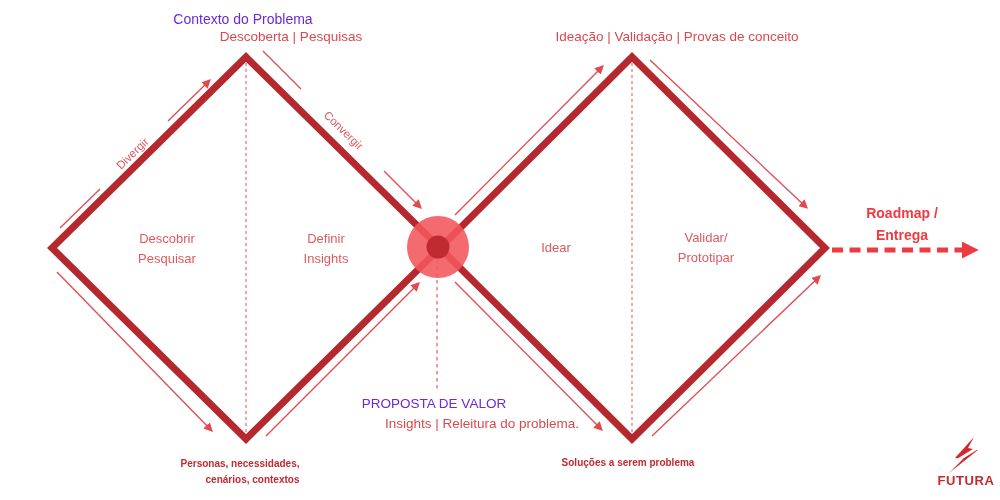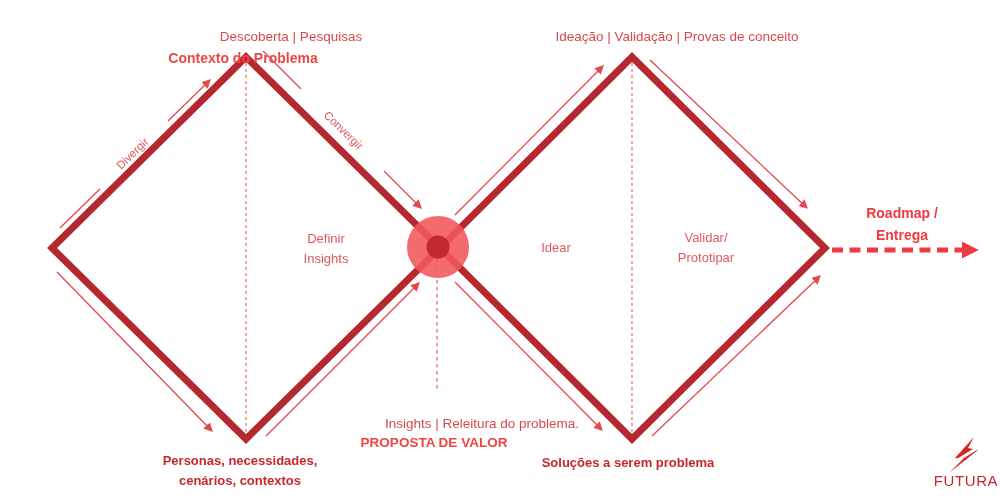--- a/index.html
+++ b/index.html
@@ -5,29 +5,29 @@
   html,body{margin:0;padding:0;background:#ffffff;}
   .stage{
     position:relative;width:1000px;height:500px;background:#ffffff;overflow:hidden;
     font-family:"Liberation Sans", sans-serif;
   }
   .stage svg{position:absolute;left:0;top:0;}
   .lbl{
     position:absolute;transform:translate(-50%,-50%);
     text-align:center;white-space:pre-line;line-height:1.55;
   }
-  .h-title{font-weight:bold;font-size:14px;color:#ef4444;margin-top:39px;}
+  .h-title{font-weight:normal;font-size:14px;color:#6d28d9;}
   .h-sub{font-size:13.5px;color:#d8494e;margin-left:48px;}
   .phase{font-size:13px;color:#de5a5e;}
   .edge-lbl{font-size:11.5px;color:#e0585c;}
   .edge-lbl.neg{transform:translate(-50%,-50%) rotate(-44deg);}
   .edge-lbl.pos{transform:translate(-50%,-50%) rotate(44deg);}
-  .b-lbl{font-weight:bold;font-size:13px;color:#c5282d;}
+  .b-lbl{font-weight:bold;font-size:10px;color:#c5282d;text-align:right;}
   .roadmap{font-weight:bold;font-size:14px;color:#ee3a41;}
-  .futura{font-weight:normal;font-size:15px;letter-spacing:.6px;color:#c5282d;}
+  .futura{font-weight:bold;font-size:13px;letter-spacing:.6px;color:#c5282d;}
 </style>
 </head>
 <body>
 
 <div class="stage">
 
   <svg width="1000" height="500" viewBox="0 0 1000 500">
     <defs>
       <marker id="thinArrow" viewBox="0 0 10 10" refX="7" refY="5" markerWidth="7" markerHeight="7" orient="auto">
         <path d="M0,0 L10,5 L0,10 z" fill="#e2494e"></path>
@@ -68,20 +68,22 @@
     <g>
       <polygon points="974,437 955,458 963,459 949,473 978,450 968,448" fill="#d6252b"></polygon>
       <line x1="945" y1="468" x2="987" y2="442" stroke="#ffffff" stroke-width="3"></line>
     </g>
   </svg>
 
   <div class="lbl h-title" style="left:243px;top:20px;">Contexto do Problema</div>
   <div class="lbl h-sub" style="left:243px;top:37px;">Descoberta | Pesquisas</div>
   <div class="lbl h-sub" style="left:629px;top:37px;text-align:right;">Ideação | Validação | Provas de conceito</div>
 
+  <div class="lbl phase" style="left:167px;top:249px;">Descobrir
+Pesquisar</div>
   <div class="lbl phase" style="left:326px;top:249px;">Definir
 Insights</div>
   <div class="lbl phase" style="left:556px;top:248px;">Idear</div>
   <div class="lbl phase" style="left:706px;top:248px;">Validar/
 Prototipar</div>
 
   <div class="lbl edge-lbl neg" style="left:133px;top:154px;">Divergir</div>
   <div class="lbl edge-lbl pos" style="left:343px;top:131px;">Convergir</div>
 
   <div class="lbl h-title" style="left:434px;top:404px;font-size:13.5px;">PROPOSTA DE VALOR</div>

